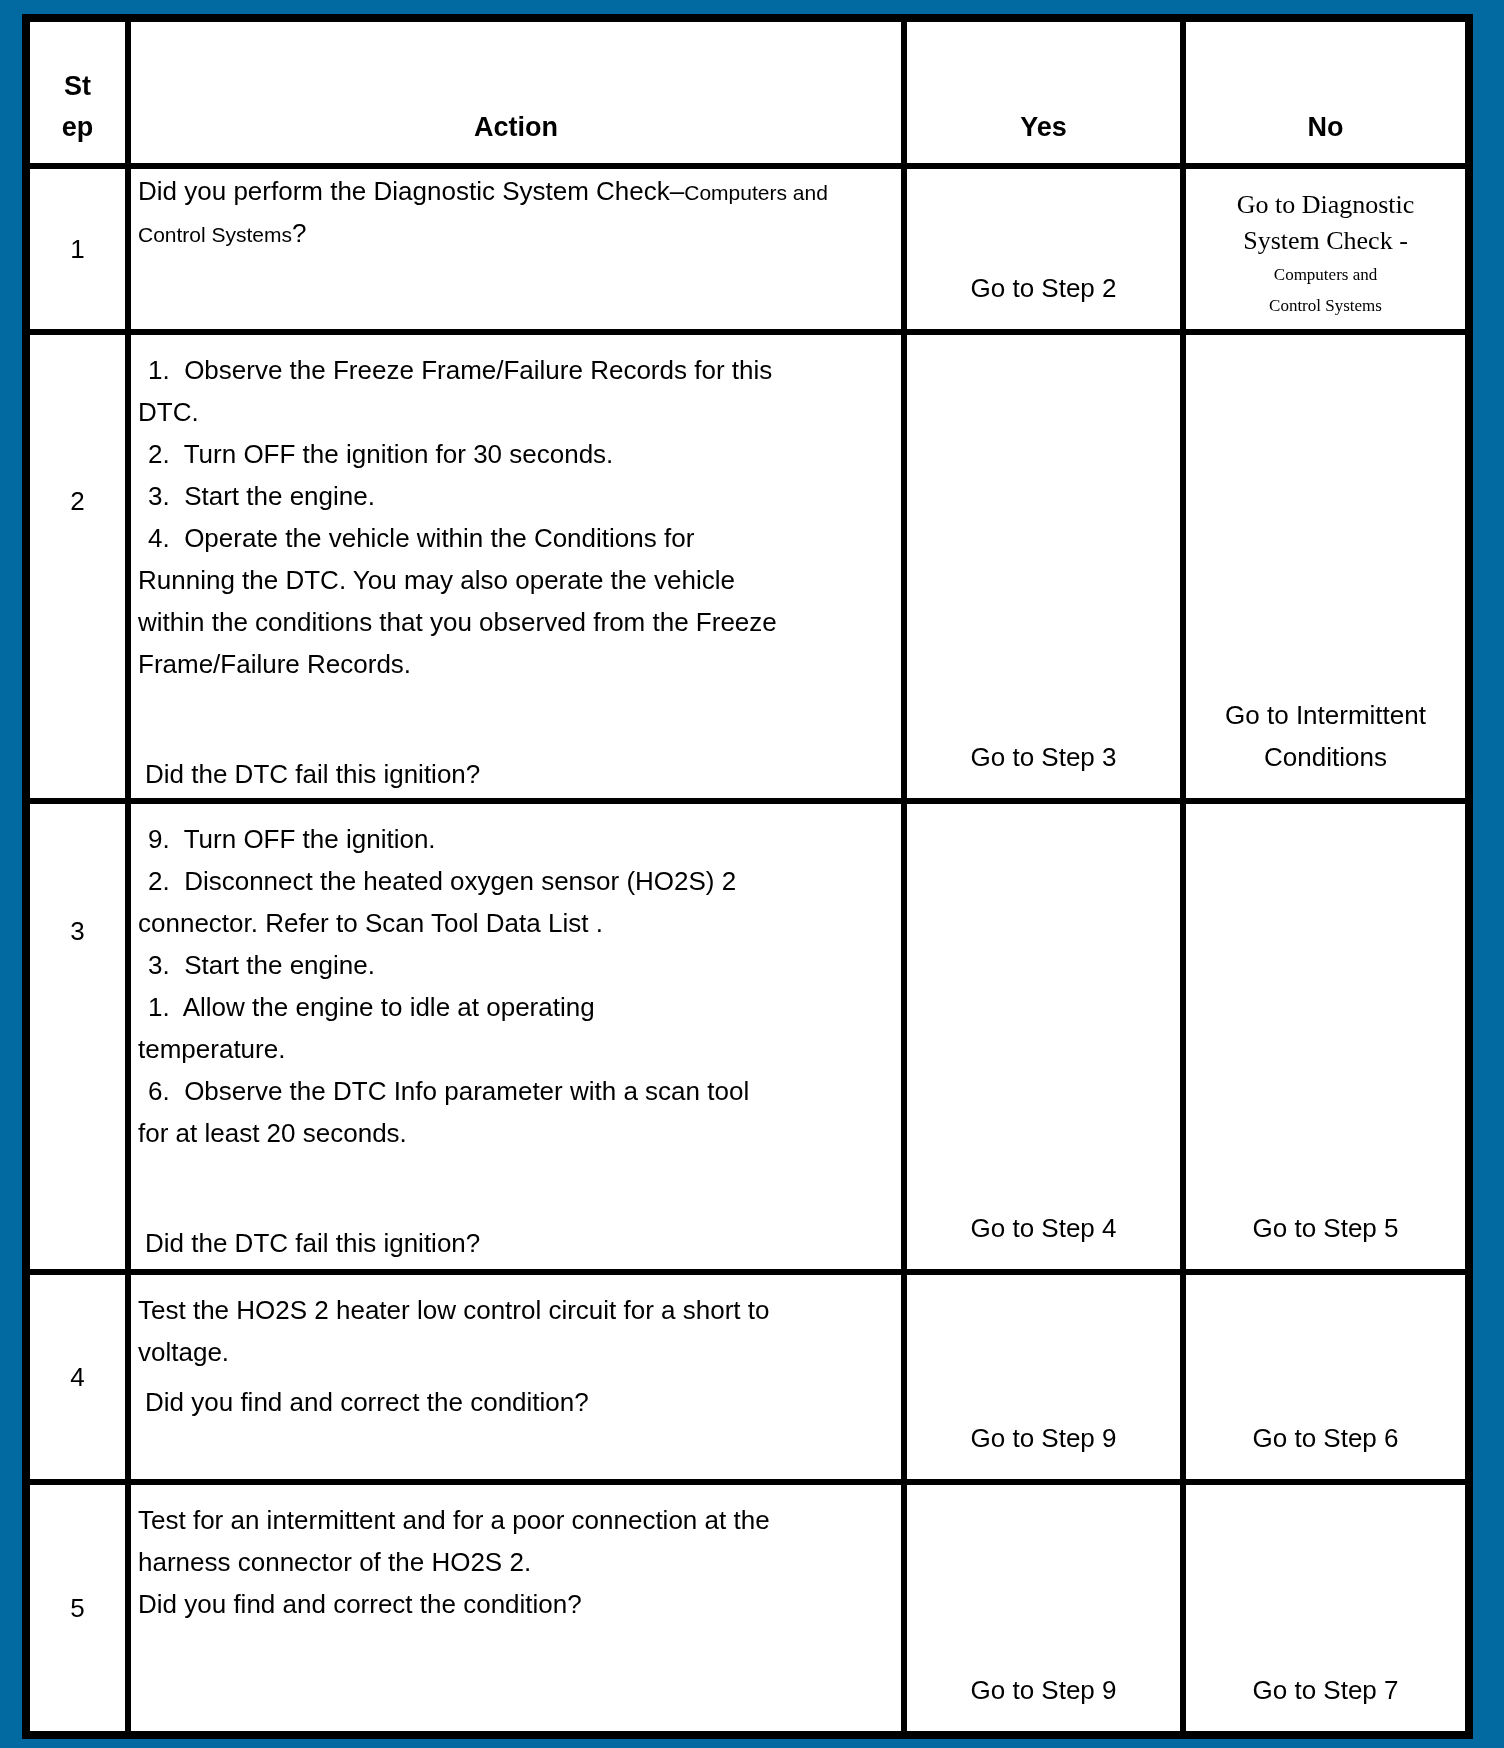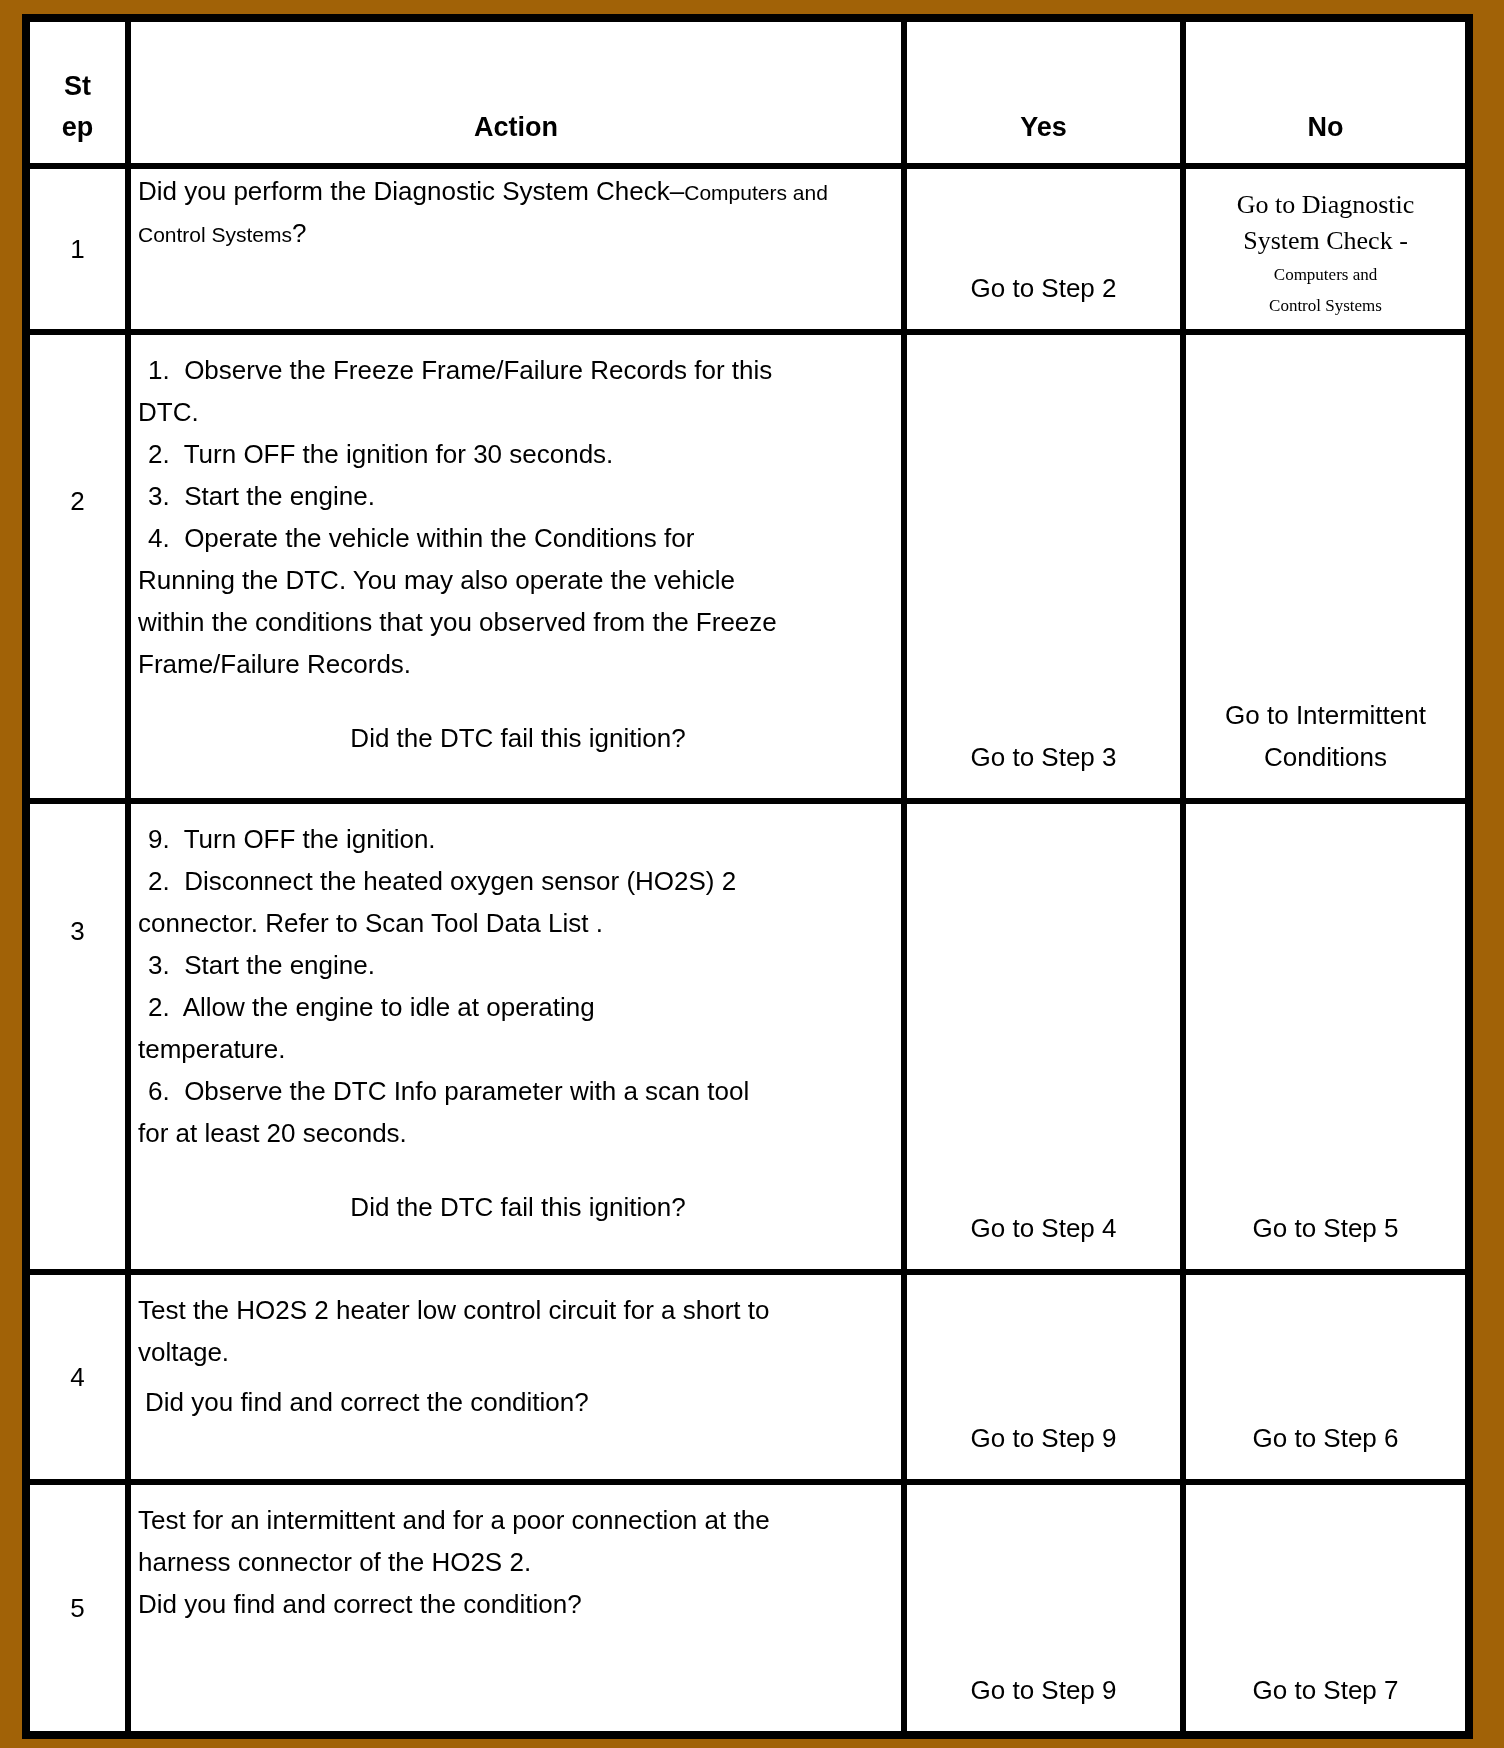--- a/index.html
+++ b/index.html
@@ -8,21 +8,21 @@
     background: #ffffff;
     width: 1504px;
     height: 1748px;
     font-family: "Liberation Sans", sans-serif;
     color: #000000;
   }
   .page {
     position: relative;
     width: 1504px;
     height: 1748px;
-    background: #a16207;
+    background: #0369a1;
     overflow: hidden;
   }
   table.diag {
     position: absolute;
     left: 22px;
     top: 14px;
     border-collapse: collapse;
     table-layout: fixed;
     width: 1443px;
     border: 8px solid #000;
@@ -57,21 +57,21 @@
     font-size: 26px;
     vertical-align: top;
     padding: 14px 10px 0 7px;
     line-height: 42px;
     text-align: left;
   }
   tr.row-1 td.action-cell { padding-top: 2px; line-height: 40px; }
   td.action-cell .line { white-space: pre-wrap; }
   td.action-cell .num-line { padding-left: 10px; }
   .question { padding-left: 7px; }
-  tr.row-2 .question, tr.row-3 .question { margin-top: 32px; text-align: center; }
+  tr.row-2 .question, tr.row-3 .question { margin-top: 68px; }
   tr.row-4 .question, tr.row-5 .question { margin-top: 8px; }
   .ref-small { font-size: 21px; }
   
   td.yes-cell, td.no-cell {
     font-size: 26px;
     text-align: center;
     vertical-align: bottom;
     padding: 0 6px 20px 6px;
     line-height: 42px;
     white-space: pre-line;
@@ -137,21 +137,21 @@
     </tr>
 
     <tr class="row-3" style="height:471px;">
       <td class="step-cell">3</td>
       <td class="action-cell">
         <div>
               <div class="line num-line">9.  Turn OFF the ignition.</div>
               <div class="line num-line">2.  Disconnect the heated oxygen sensor (HO2S) 2</div>
               <div class="line">connector. Refer to Scan Tool Data List .</div>
               <div class="line num-line">3.  Start the engine.</div>
-              <div class="line num-line">2.  Allow the engine to idle at operating</div>
+              <div class="line num-line">1.  Allow the engine to idle at operating</div>
               <div class="line">temperature.</div>
               <div class="line num-line">6.  Observe the DTC Info parameter with a scan tool</div>
               <div class="line">for at least 20 seconds.</div>
             </div>
         <div class="line question">Did the DTC fail this ignition?</div>
       </td>
       <td class="yes-cell">Go to Step 4</td>
       <td class="no-cell">Go to Step 5</td>
     </tr>
 

